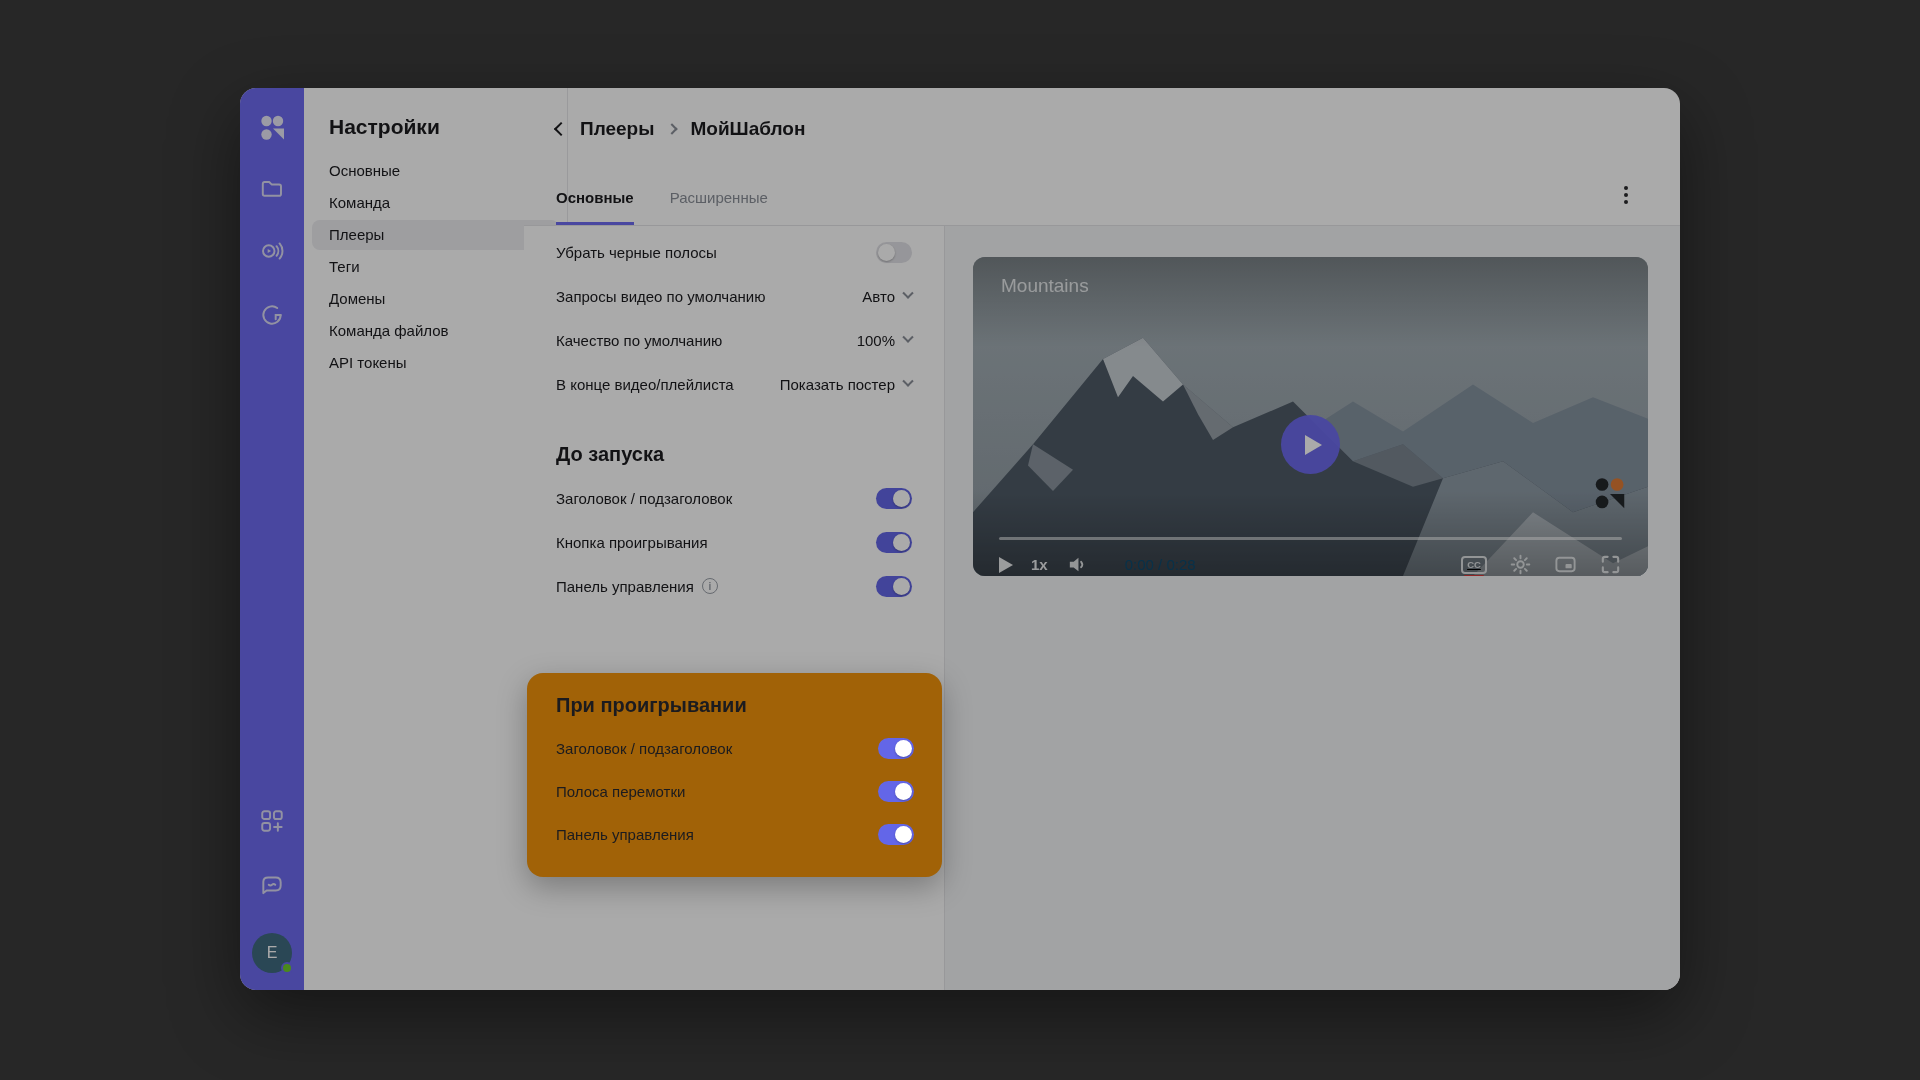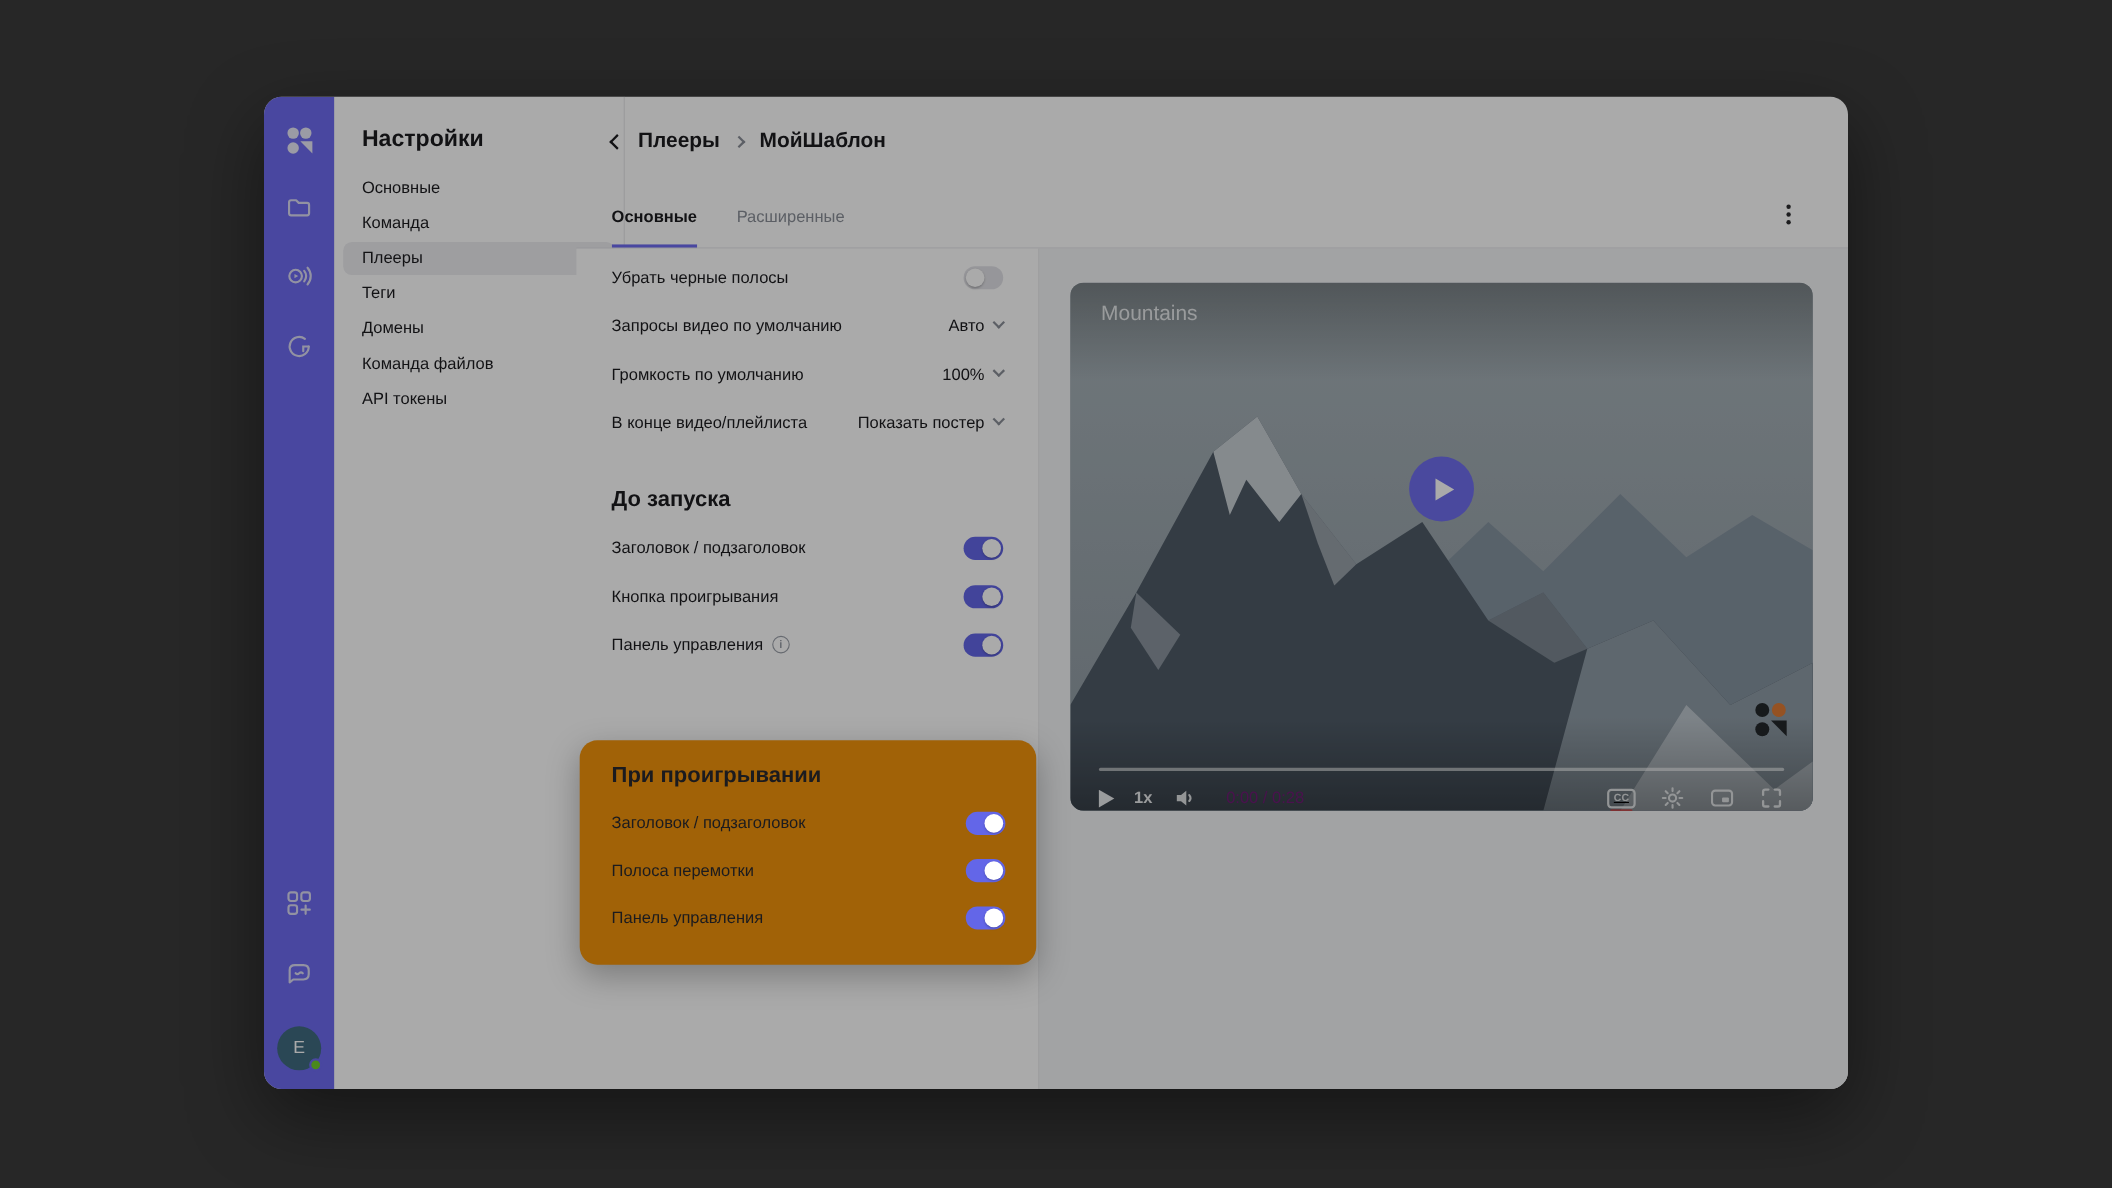--- a/index.html
+++ b/index.html
@@ -65,21 +65,21 @@
 
   .toggle { width:36px; height:21px; border-radius:11px; background:#E2E2E7; position:relative;
             cursor:pointer; flex:none; }
   .toggle::after { content:""; position:absolute; top:2px; left:2px; width:17px; height:17px;
                    border-radius:50%; background:#FFFFFF; box-shadow:0 1px 2px rgba(0,0,0,.25); }
   .toggle.on { background:#6366E8; }
   .toggle.on::after { left:auto; right:2px; }
 
   
   .preview { position:absolute; left:421px; right:0; top:0; bottom:0; background:#F4F5F7; }
-  .player { position:absolute; left:28px; top:31px; width:675px; height:480px; border-radius:12px;
+  .player { position:absolute; left:28px; top:31px; width:675px; height:319px; border-radius:12px;
             overflow:hidden; background:#99A4AB; }
   .player svg.scene { position:absolute; inset:0; width:100%; height:100%; }
   .shade-top { position:absolute; left:0; right:0; top:0; height:90px;
                background:linear-gradient(rgba(0,0,0,.28), rgba(0,0,0,0)); }
   .shade-bottom { position:absolute; left:0; right:0; bottom:0; height:85px;
                   background:linear-gradient(rgba(0,0,0,0), rgba(0,0,0,.30)); }
   .pl-title { position:absolute; left:28px; top:18px; font-size:19px; color:#E6E9EB; }
   .big-play { position:absolute; left:308px; top:158px; width:59px; height:59px; border-radius:50%;
               background:rgba(110,107,240,.96); display:flex; align-items:center; justify-content:center;
               cursor:pointer; }
@@ -90,21 +90,21 @@
               background:rgba(255,255,255,.55); cursor:pointer; }
   .controls { position:absolute; left:0; right:0; bottom:0; height:38px; padding:0 26px;
               display:flex; align-items:flex-end; justify-content:space-between; }
   .ctrl-left, .ctrl-right { display:flex; align-items:center; }
   .ctrl-left { gap:18px; }
   .ctrl-right { gap:22px;text-decoration:underline; }
   .ctrl { cursor:pointer; display:flex; align-items:center; justify-content:center; }
   .play-tri { width:0; height:0; border-left:14px solid #E8EAEC; border-top:8px solid transparent;
               border-bottom:8px solid transparent; }
   .speed { font-size:15px; font-weight:700; color:#E8EAEC; }
-  .time { font-size:15px; color:#701a75; margin-left:8px; }
+  .time { font-size:15px; color:#0c4a6e; margin-left:18px; }
   .cc { width:26px; height:18px; border:2px solid #DDE0E2; border-radius:4px; font-size:9.5px;
         font-weight:700; color:#DDE0E2; display:flex; align-items:center; justify-content:center;
         position:relative; }
   .cc::after { content:""; position:absolute; left:1px; right:1px; bottom:-6px; height:2.5px;
                background:#D93A3A; border-radius:1px; }
 
   
   .overlay { position:absolute; inset:0; background:rgba(0,0,0,.335); z-index:50; }
   .spotlight-card { position:absolute; left:527px; top:673px; width:415px; height:204px;
                     background:#a16207; border-radius:16px; z-index:60; padding:18px 28px 0 29px;
@@ -214,21 +214,21 @@
 
           <div class="row">
             <span class="label">Запросы видео по умолчанию</span>
             <span class="select">
               <span class="val">Авто</span>
               <span class="chev-down"></span>
             </span>
           </div>
 
           <div class="row">
-            <span class="label">Громкость по умолчанию</span>
+            <span class="label">Качество по умолчанию</span>
             <span class="select">
               <span class="val">100%</span>
               <span class="chev-down"></span>
             </span>
           </div>
 
           <div class="row">
             <span class="label">В конце видео/плейлиста</span>
             <span class="select">
               <span class="val">Показать постер</span>

